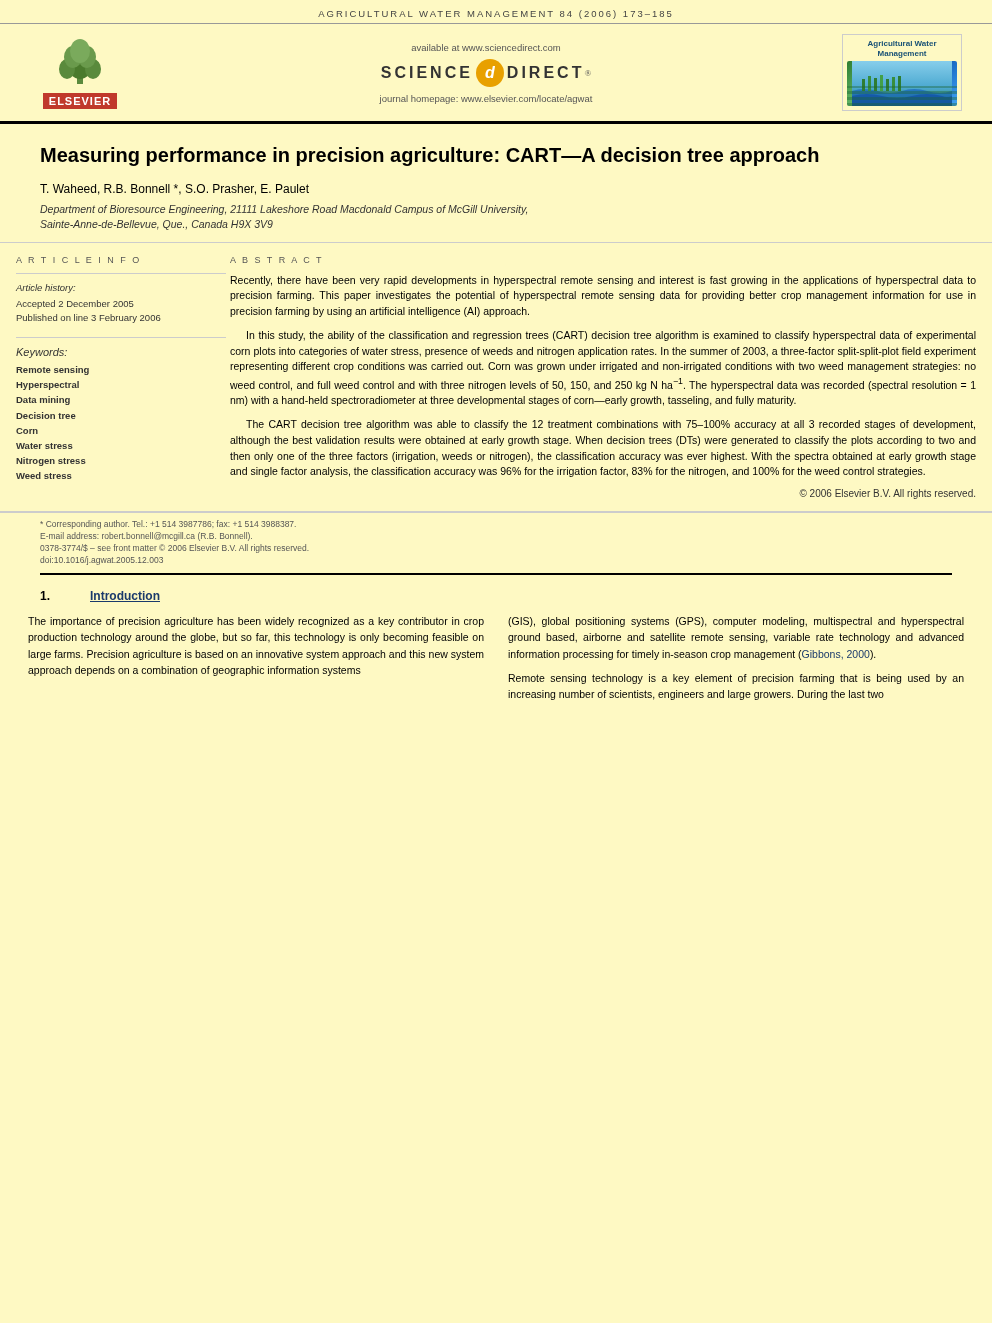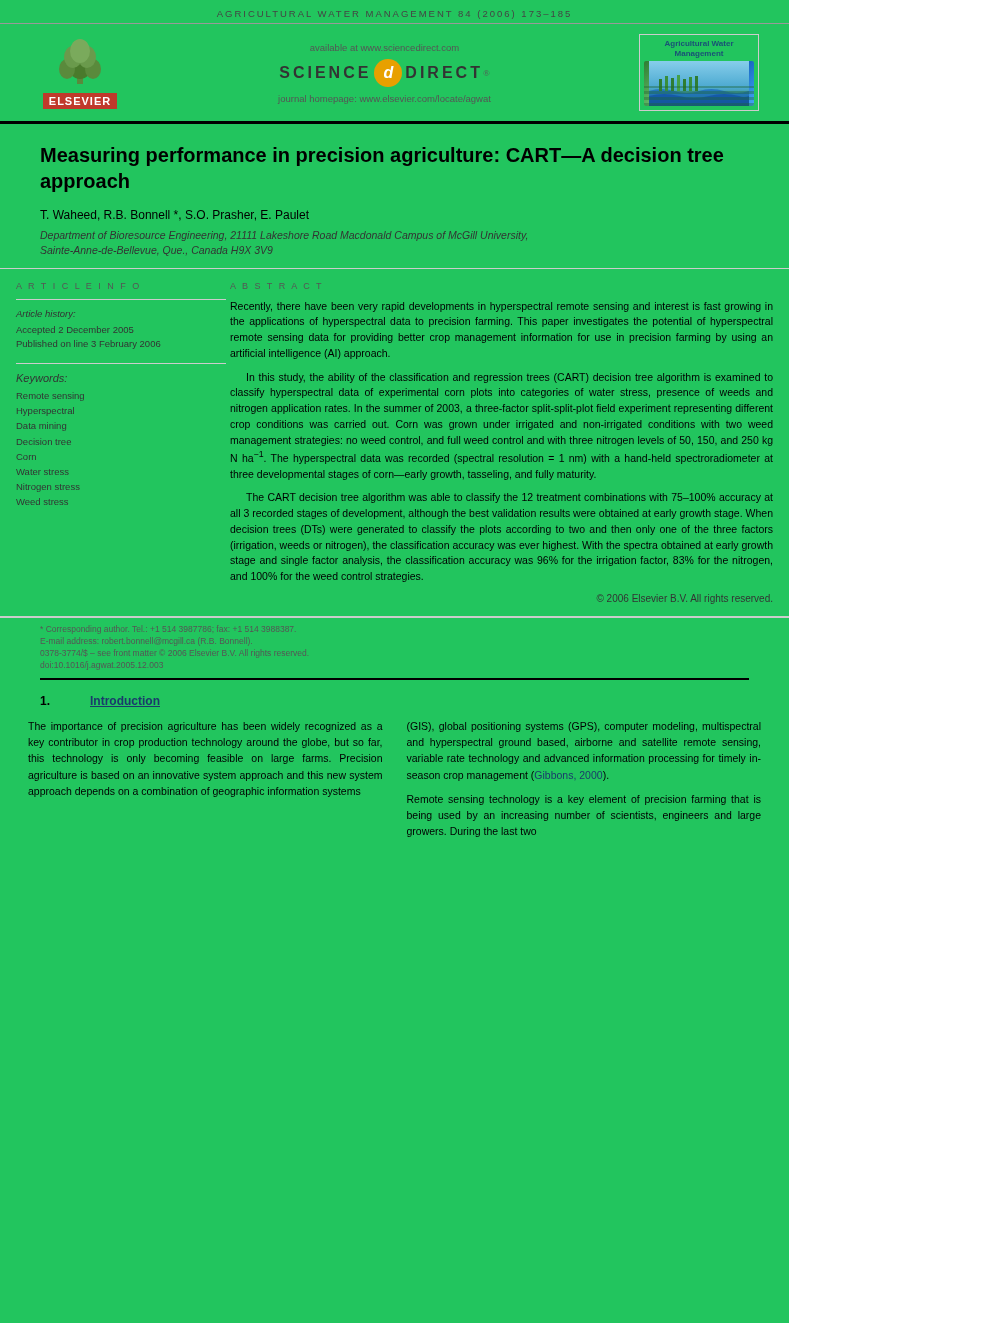--- a/index.html
+++ b/index.html
@@ -6,23 +6,23 @@
     body {
       background: #fff;
       font-family: 'Times New Roman', Times, serif;
       font-size: 11px;
       color: #000;
       width: 992px;
       min-height: 1323px;
     }
 
     .page-wrapper {
-      width: 789px;
+      width: 992px;
       min-height: 1323px;
-      background: #22c55e;
+      background: #fef9c3;
       padding: 0;
     }
 
     
     .top-header {
       text-align: center;
       padding: 8px 0 4px 0;
       font-size: 9.5px;
       letter-spacing: 2px;
       color: #444;
@@ -236,20 +236,21 @@
       font-style: italic;
       margin-bottom: 4px;
       color: #333;
     }
 
     .keyword-item {
       font-family: Arial, sans-serif;
       font-size: 9.5px;
       color: #333;
       line-height: 1.6;
+      font-weight: bold;
     }
 
     
     .abstract-text {
       font-size: 10.5px;
       line-height: 1.5;
       text-align: justify;
       font-family: Arial, sans-serif;
       color: #000;
     }

